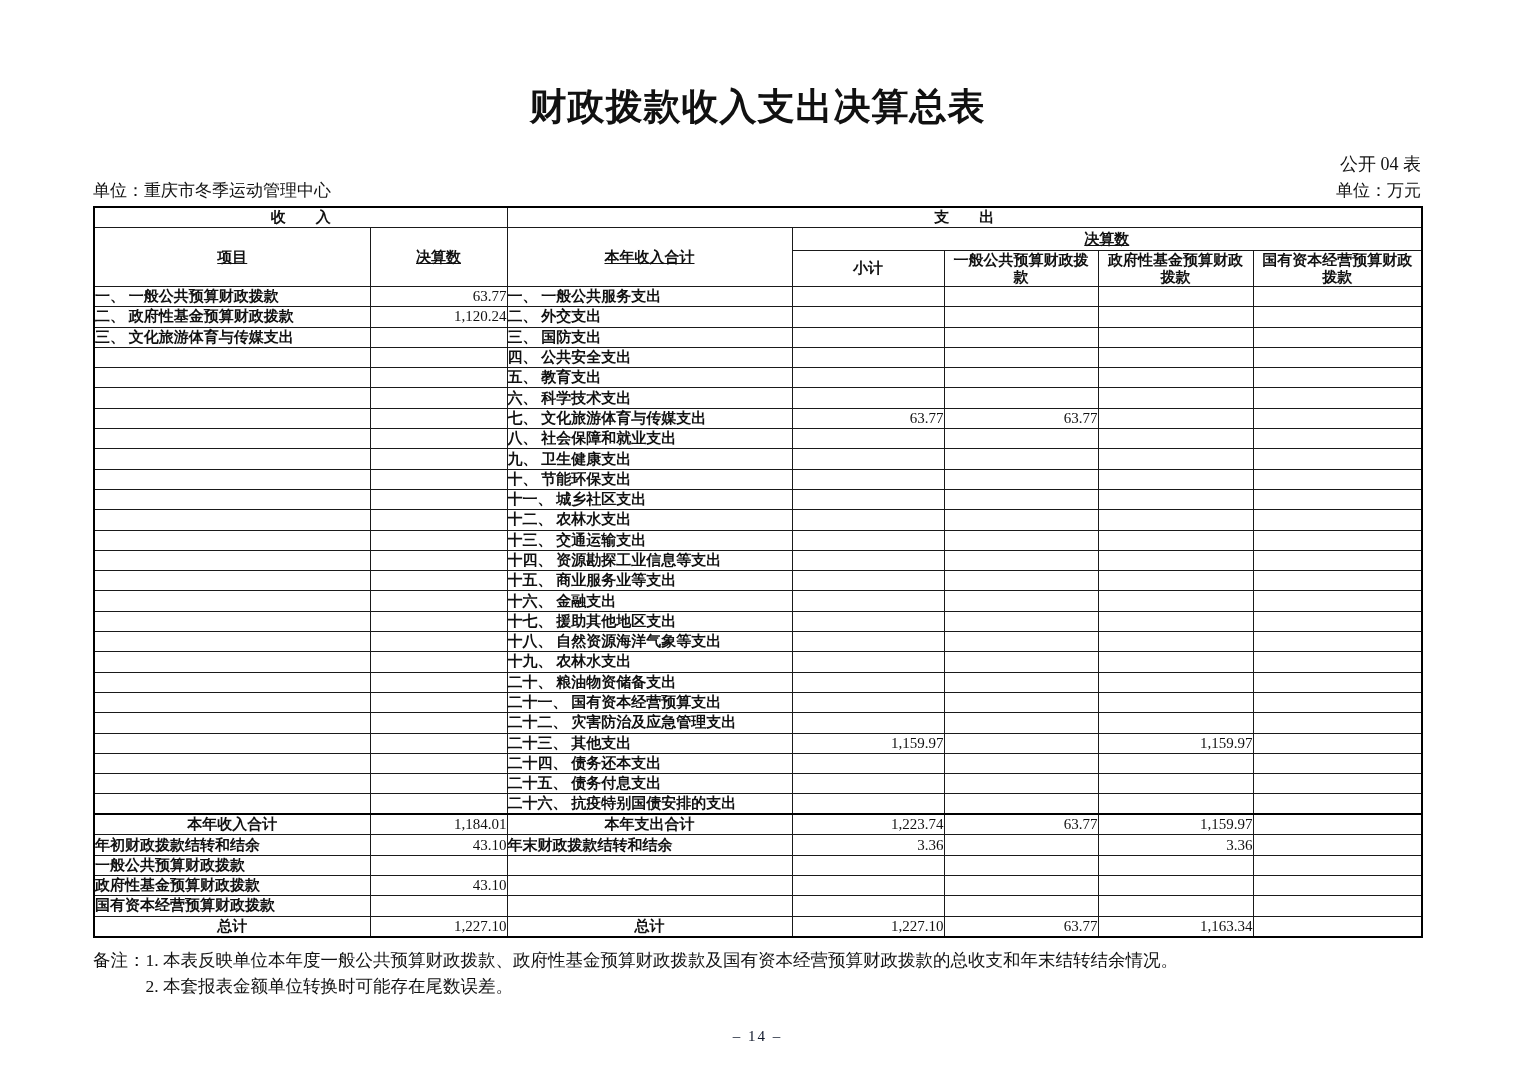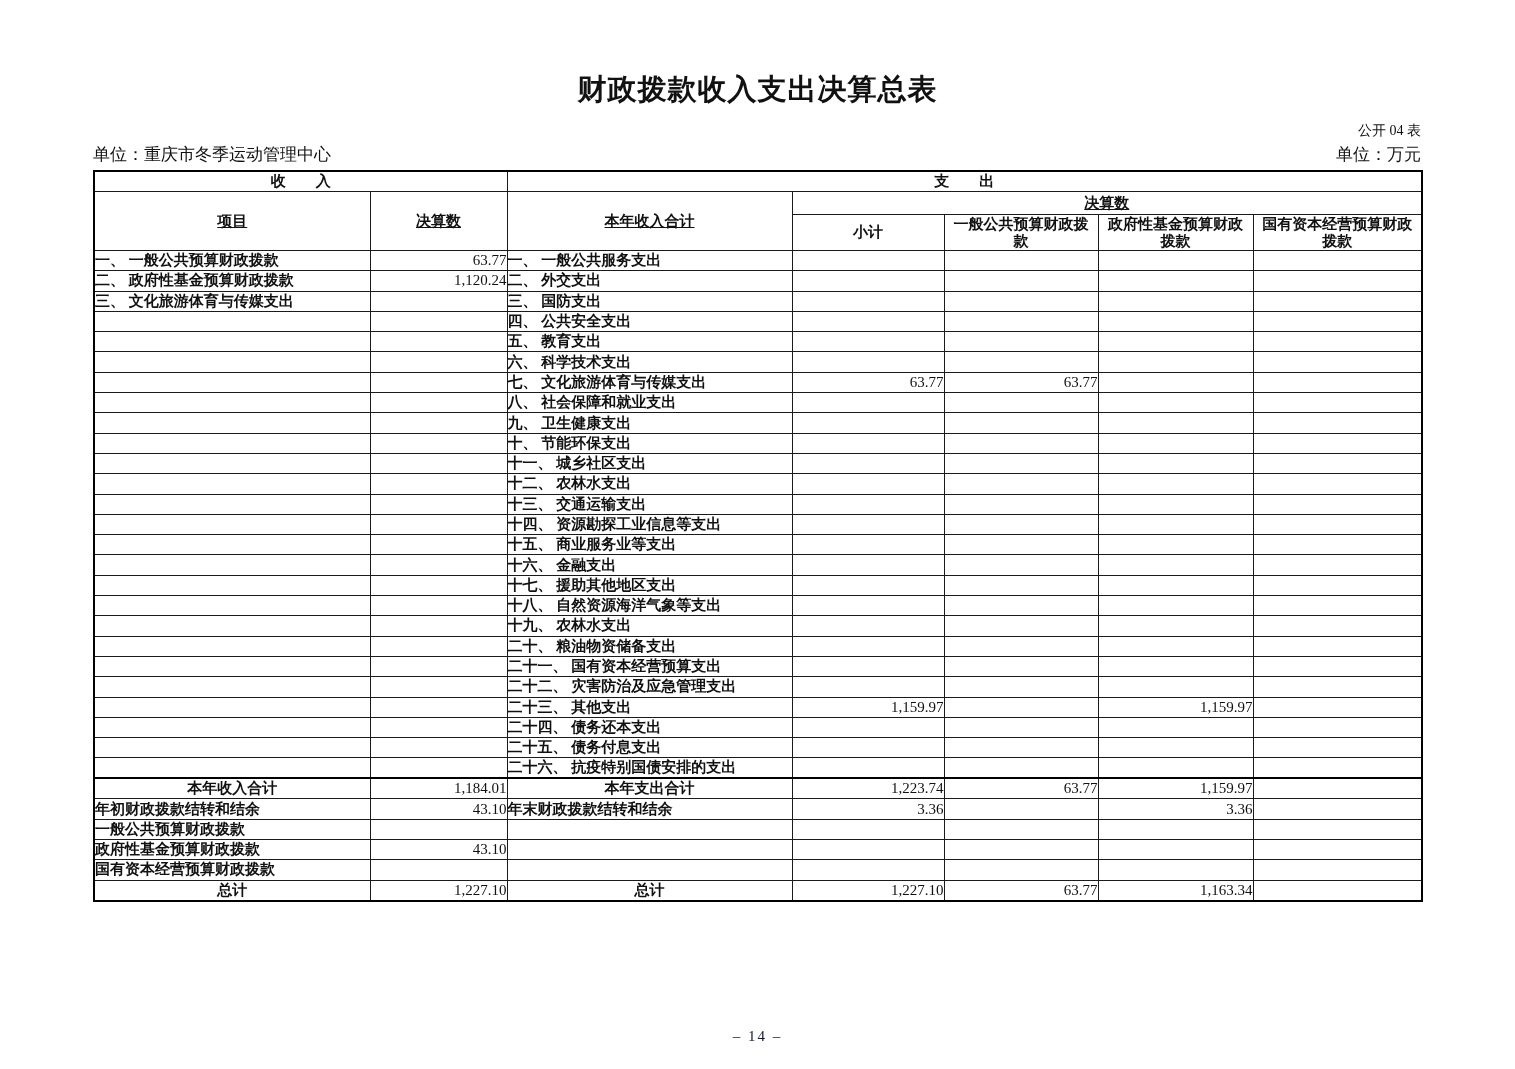--- a/index.html
+++ b/index.html
@@ -2,25 +2,25 @@
 <html><head>
 <meta charset="utf-8">
 <style>
   html,body{margin:0;padding:0;background:#e8e8e8;}
   .page{
     width:1515px;height:1069px;background:#ffffff;position:relative;
     font-family:"Liberation Serif","DejaVu Serif",serif;color:#111;
     overflow:hidden;
   }
   .title{
-    margin:6px;padding-top:64px;text-align:center;
-    font-size:29px;font-weight:bold;letter-spacing:1px;
+    margin:0;padding-top:82px;text-align:center;
+    font-size:37px;font-weight:bold;letter-spacing:1px;
   }
   .code-line{
-    margin:12px 0 0 93px;width:1328px;text-align:right;font-size:14px;
+    margin:20px 0 0 93px;width:1328px;text-align:right;font-size:18px;
   }
   .meta-line{
     margin:3px 0 0 93px;width:1328px;display:flex;justify-content:space-between;
     font-size:17px;
   }
   table.fiscal{
     margin:4px 0 0 93px;width:1328px;border-collapse:collapse;table-layout:fixed;
     border:2px solid #000;
   }
   table.fiscal th, table.fiscal td{
@@ -379,16 +379,23 @@
           <td class="num">1,227.10</td>
           <td class="lbl center">总计</td>
           <td class="num">1,227.10</td>
           <td class="num">63.77</td>
           <td class="num">1,163.34</td>
           <td class="num"></td>
         </tr>
       </tbody>
   </table>
 
+  <div class="notes">
+    <span class="prefix">备注：</span>
+    <span class="note-lines">
+      <span style="display:block">1. 本表反映单位本年度一般公共预算财政拨款、政府性基金预算财政拨款及国有资本经营预算财政拨款的总收支和年末结转结余情况。</span>
+      <span style="display:block">2. 本套报表金额单位转换时可能存在尾数误差。</span>
+    </span>
+  </div>
 
   <div class="page-number">–  14  –</div>
 
 </div>
 
 </body></html>

